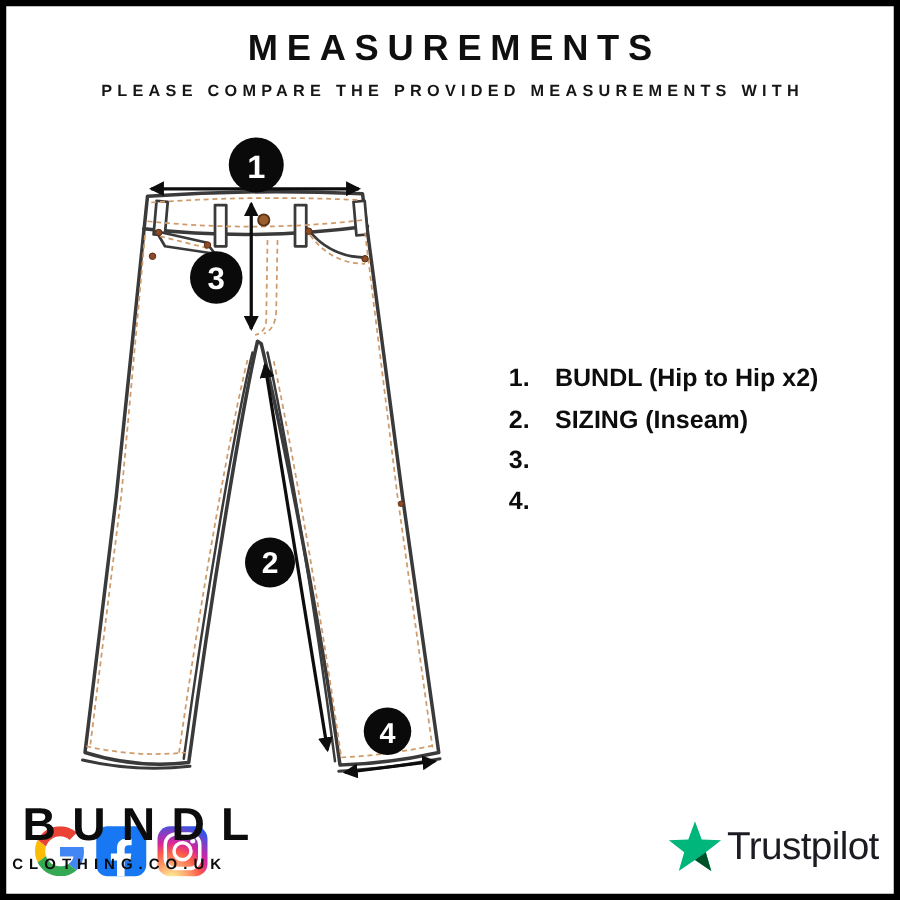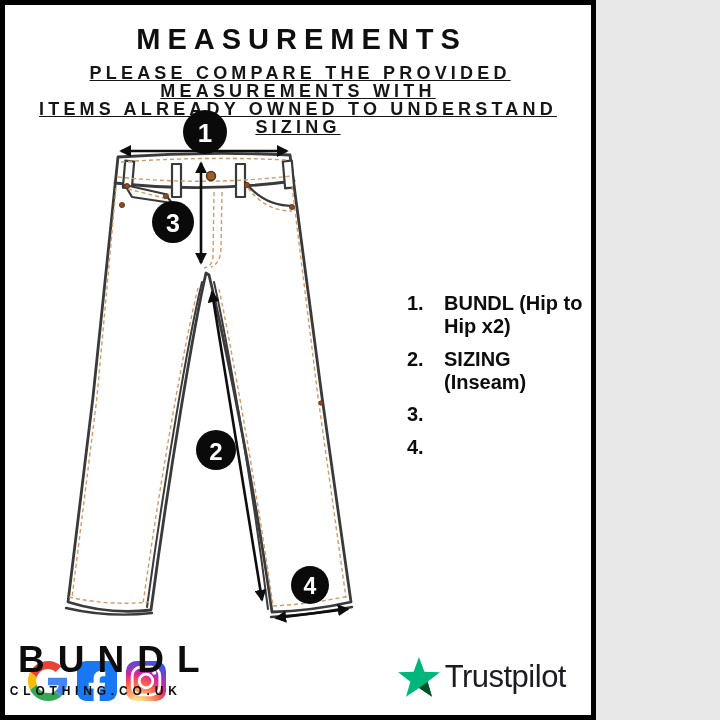--- a/index.html
+++ b/index.html
@@ -1,29 +1,29 @@
 <!DOCTYPE html>
 <html><head>
 <meta charset="utf-8">
 <style>
   html,body { margin:0; padding:0; background:#e8e8e8; }
   .page {
-    position:relative; width:596px; height:720px; box-sizing:border-box;
+    position:relative; width:720px; height:720px; box-sizing:border-box;
     background:#ffffff; border:5px solid #000; overflow:hidden;
     font-family:"Liberation Sans", sans-serif; color:#0d0d0d;
   }
   
   .hdr { position:absolute; left:0; right:0; top:18px; text-align:center; }
   .title {
     margin:0; font-size:29px; font-weight:800; letter-spacing:7px; text-indent:7px;
     color:#0f0f0f;
   }
   .subtitle {
-    margin:8px 0 0 0; font-size:18px; font-weight:700; letter-spacing:4.2px; text-indent:4.2px;
-    line-height:18px; color:#161616;text-decoration:underline;
+    margin:8px 0 0 0; font-size:13px; font-weight:700; letter-spacing:4.2px; text-indent:4.2px;
+    line-height:18px; color:#161616;
   }
   
   .jeans { position:absolute; left:0; top:0; width:710px; height:710px; }
   .badge-num {
     font-family:"Liberation Sans", sans-serif; font-weight:700; fill:#ffffff;
     text-anchor:middle; dominant-baseline:central;
   }
   
   .legend {
     position:absolute; left:402px; top:287px; margin:0; padding:0; list-style:none;
@@ -40,33 +40,33 @@
   .fb svg { height:31px; width:20px; display:block; margin-bottom:-1px; }
   .ig {
     width:40px; height:40px; border-radius:10px;
     background: radial-gradient(circle at 28% 110%, #fdf497 0%, #fdf497 5%, #fd5949 45%, #d6249f 60%, #285AEB 90%);
     display:flex; align-items:center; justify-content:center;
   }
   .ig svg { width:40px; height:40px; display:block; }
   .brand { position:absolute; left:0; right:0; top:634px; text-align:left; }
   .brand-name { font-size:37px; font-weight:800; letter-spacing:13px; text-indent:13px; color:#0c0c0c; }
   .brand-domain { font-size:12px; font-weight:700; letter-spacing:4.8px; text-indent:4.8px; margin-top:3px; color:#0c0c0c; }
-  .trustpilot { position:absolute; right:25px; top:652px; display:flex; align-items:center; gap:5px; }
+  .trustpilot { position:absolute; right:12px; top:652px; display:flex; align-items:center; gap:5px; }
   .tp-star { width:42px; height:40px; }
   .tp-text { font-size:31px; font-weight:500; letter-spacing:-0.5px; color:#1b1b21; }
 </style>
 </head>
 <body>
 
 <div class="page">
 
   <div class="hdr">
     <h1 class="title">MEASUREMENTS</h1>
     <p class="subtitle"><span>PLEASE COMPARE THE PROVIDED MEASUREMENTS WITH</span><br>
-    <span>ITEMS ALREADY OWNED TO UNDERSTAND SIZING</span></p>
+    </p>
   </div>
 
   <svg class="jeans" viewBox="0 0 710 710" xmlns="http://www.w3.org/2000/svg">
     <defs>
       <marker id="ah" viewBox="0 0 10 10" refX="8.5" refY="5" markerWidth="4.6" markerHeight="4.6" orient="auto-start-reverse">
         <path d="M0,0 L10,5 L0,10 Z" fill="#0d0d0d"></path>
       </marker>
     </defs>
 
     <g stroke="#3a3a3a" fill="none" stroke-width="2.8" stroke-linejoin="round" stroke-linecap="round">

